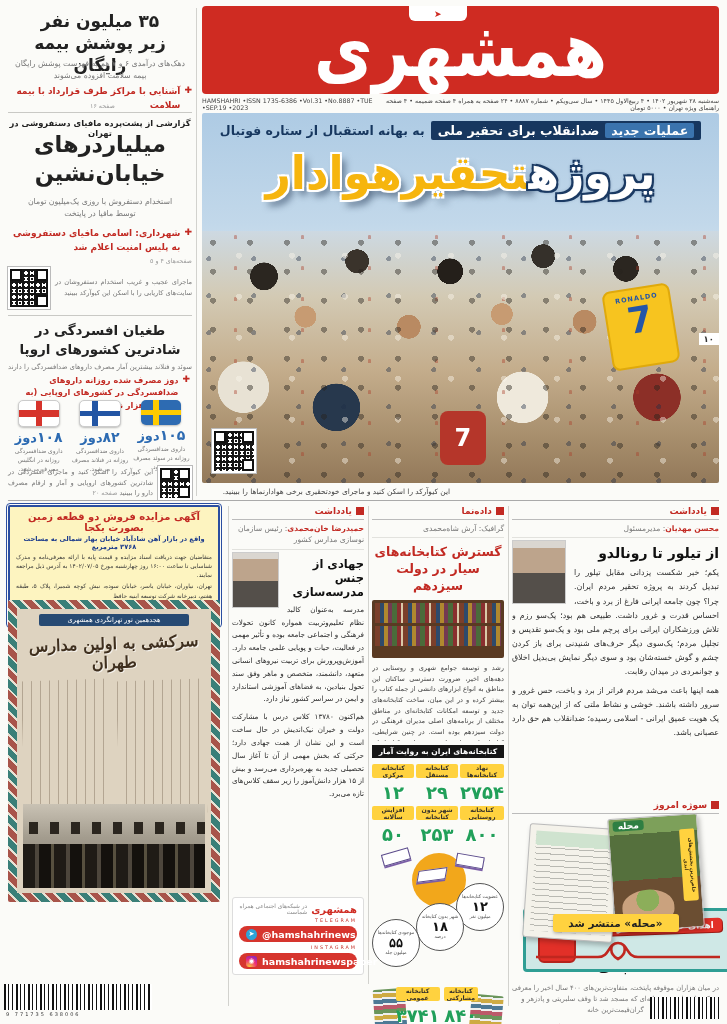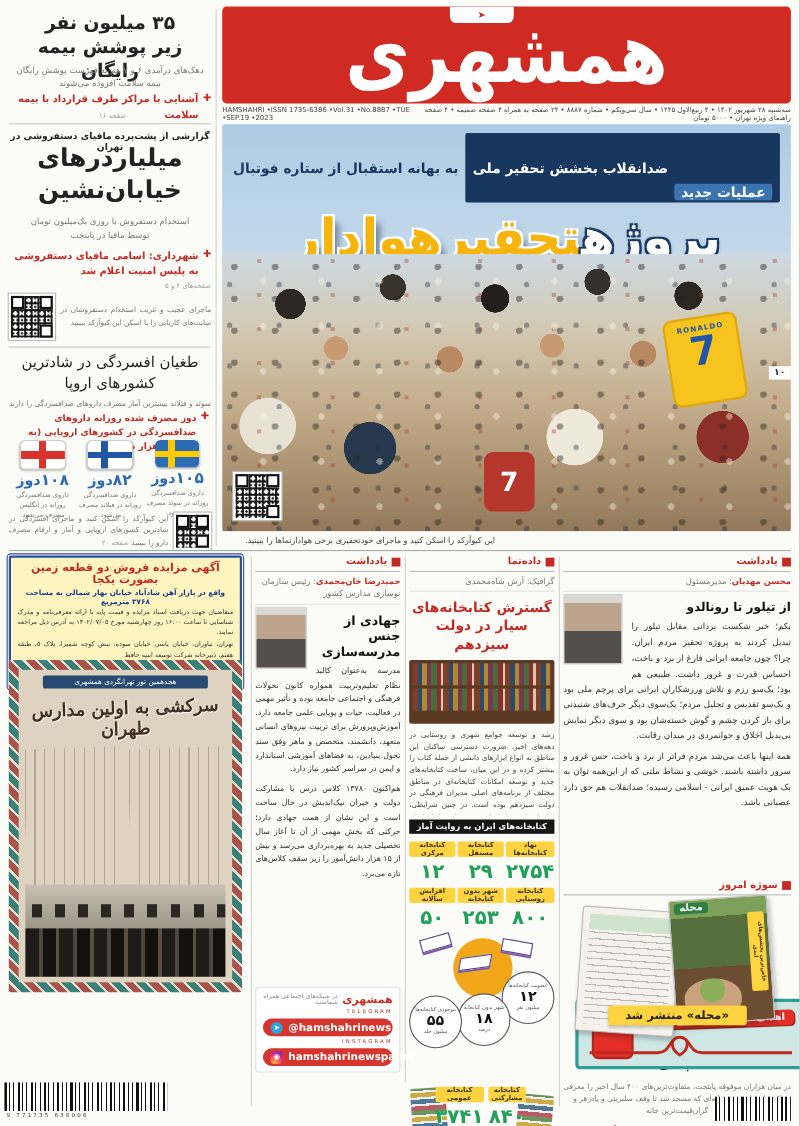--- a/index.html
+++ b/index.html
@@ -52,21 +52,21 @@
   .fnum{color:#2d6bb2;font-weight:bold;font-size:14px;line-height:1.1;}
   .fnum small{font-size:13px;}
   .fcap{font-size:5.9px;color:#777;line-height:1.5;margin-top:2px;}
 
   
   .photo{left:202px;top:113px;width:517px;height:370px;border-radius:2px;overflow:hidden;
      background:linear-gradient(180deg,#aecbe4 0%,#c2d8ea 30%,#d7e3ee 45%);}
   .kickrow{position:relative;margin-top:8px;display:flex;gap:6px;justify-content:center;align-items:center;}
   .kbar{background:#17375f;color:#fff;font-size:12.5px;font-weight:bold;padding:2px 7px;border-radius:2px;
         display:flex;gap:6px;align-items:center;}
-  .kchip{background:#3b74ae;padding:0 6px;border-radius:2px;margin-top:44px;}
+  .kchip{background:#3b74ae;padding:0 6px;border-radius:2px;}
   .krest{color:#17375f;font-size:12.5px;font-weight:bold;}
   .leadtitle{position:relative;margin-top:9px;text-align:center;font-weight:bold;font-size:44px;line-height:1.1;
      transform:scaleY(1.05);}
   .tw1{color:#fff;text-shadow:2px 2px 0 #1b3a63,-2px 2px 0 #1b3a63,2px -2px 0 #1b3a63,-2px -2px 0 #1b3a63,0 0 4px #1b3a63;}
   .tw2{color:#f6b50e;text-shadow:2px 2px 0 #fff,-2px 2px 0 #fff,2px -2px 0 #fff,-2px -2px 0 #fff,5px 6px 7px rgba(20,40,70,.55);}
   .crowd{position:absolute;left:0;right:0;bottom:0;height:252px;
     background:
      radial-gradient(circle 14px at 12% 18%,#2b2620 98%,transparent),
      radial-gradient(circle 12px at 30% 12%,#3a332b 98%,transparent),
      radial-gradient(circle 13px at 48% 16%,#241f1a 98%,transparent),
@@ -97,21 +97,21 @@
   .pagebadge{position:absolute;right:0;bottom:138px;background:#fff;color:#333;font-size:8.5px;font-weight:bold;
      padding:1px 5px;z-index:4;}
   .leadcap{left:204px;top:487px;width:246px;font-size:7.4px;color:#444;}
 
   
   .sechead{display:flex;align-items:center;gap:4px;border-bottom:1px solid #bbb;padding-bottom:3px;}
   .sechead .sq{width:8px;height:8px;background:#c22a23;flex:none;}
   .sechead .lbl{font-size:9px;font-weight:bold;color:#c22a23;}
   .byline{font-size:7.6px;color:#777;border-bottom:1px solid #e2e2de;padding:3px 0;line-height:1.5;}
   .byline b{color:#c22a23;}
-  .arttitle{font-size:11px;font-weight:bold;color:#101010;margin:7px 0 5px;}
+  .arttitle{font-size:14px;font-weight:bold;color:#101010;margin:7px 0 5px;}
   .portrait{float:left;width:52px;height:62px;margin:2px 8px 4px 0;border:1px solid #ccc;filter:grayscale(35%);
      background:linear-gradient(180deg,#dcd6cc 0 12%,#c9a27d 12% 52%,#564f47 52% 100%);}
   .portrait.small{width:45px;height:54px;}
   .bodytext p{font-size:7.9px;line-height:1.78;color:#2d2d2d;text-align:justify;margin:0 0 5px;}
 
   
   .igtitle{color:#c22a23;font-weight:bold;font-size:12.5px;text-align:center;line-height:1.35;margin:6px 0 5px;}
   .shelf{height:52px;background:#5a3a22;padding:3px;border-radius:2px;}
   .shelf div{height:20px;margin-bottom:3px;background:
      repeating-linear-gradient(90deg,#7b3f2a 0 5px,#2e4a6b 5px 9px,#b0882f 9px 13px,#743a52 13px 17px,
@@ -199,21 +199,21 @@
   .sotag{font-size:5.8px;color:#888;}
   .pill{direction:ltr;display:flex;align-items:center;gap:5px;background:#d6352e;color:#fff;border-radius:9px;
      height:16px;padding:0 7px;font-size:9.5px;font-weight:bold;margin-top:3px;}
   .plat{direction:ltr;text-align:right;font-size:4.8px;color:#c22a23;letter-spacing:2px;text-transform:uppercase;margin-top:3px;}
   .icn{width:11px;height:11px;border-radius:50%;background:#2ea3d8;color:#fff;font-size:7px;line-height:11px;
      text-align:center;flex:none;}
   .icn.ig{border-radius:3px;background:radial-gradient(circle at 30% 100%,#f9ce34,#ee2a7b 55%,#6228d7);}
 
   .sb-h1{font-size:17px;font-weight:bold;line-height:1.3;}
   .sb-big{font-size:22.5px;font-weight:bold;line-height:1.28;}
-  .sb-mid{font-size:13.5px;font-weight:normal;line-height:1.4;}
+  .sb-mid{font-size:13.5px;font-weight:bold;line-height:1.4;}
   .sb-sub{font-size:7.8px;color:#777;line-height:1.6;}
   .sb-kick{font-size:8.4px;font-weight:bold;color:#222;}
   .bullet .bt{font-size:9px;line-height:1.5;}
   .bullet.sm .bt{font-size:8.2px;}
 </style>
 </head>
 <body>
 
 <div class="page" dir="rtl">
 
@@ -290,21 +290,21 @@
     <span class="qrtext">
       <span>این کیوآرکد را اسکن کنید و ماجرای افسردگی در شادترین کشورهای اروپایی و آمار و ارقام مصرف دارو را ببینید</span>
       <span class="pageref">صفحه ۲۰</span>
     </span>
   </div>
 
   <div class="abs photo">
     <div class="kickrow">
       <span class="kbar">
         <span class="kchip">عملیات جدید</span>
-        <span>ضدانقلاب بخشش تحقیر ملی</span>
+        <span>ضدانقلاب برای تحقیر ملی</span>
       </span>
       <span class="krest">به بهانه استقبال از ستاره فوتبال</span>
     </div>
     <div class="leadtitle">
       <span class="tw1">پروژه</span><span class="tw2">تحقیرهوادار</span>
     </div>
     <div class="crowd"></div>
     <div class="jersey">
       <div class="jn">RONALDO</div>
       <div class="jno">7</div>
@@ -393,21 +393,21 @@
       <div class="circ" style="right:0px;top:36px;">
         <span class="cl">عضویت کتابخانه‌ها</span>
         <span class="cv">۱۲</span>
         <span class="cu">میلیون نفر</span>
       </div>
       <div class="circ" style="left:44px;top:56px;">
         <span class="cl">شهر بدون کتابخانه</span>
         <span class="cv">۱۸</span>
         <span class="cu">درصد</span>
       </div>
-      <div class="circ" style="left:0px;top:58px;">
+      <div class="circ" style="left:0px;top:72px;font-family:Liberation Serif, serif;">
         <span class="cl">موجودی کتابخانه‌ها</span>
         <span class="cv">۵۵</span>
         <span class="cu">میلیون جلد</span>
       </div>
     </div>
     <div style="position:relative;height:58px;">
       <div class="pile" style="left:2px;top:8px;transform:rotate(-4deg);"></div>
       <div class="pile" style="right:2px;top:14px;transform:rotate(5deg);"></div>
       <div class="g2" style="position:relative;z-index:2;padding:4px 26px 0;">
         <div><span class="hl">کتابخانه مشارکتی</span><div class="num">۸۴۰</div></div>

